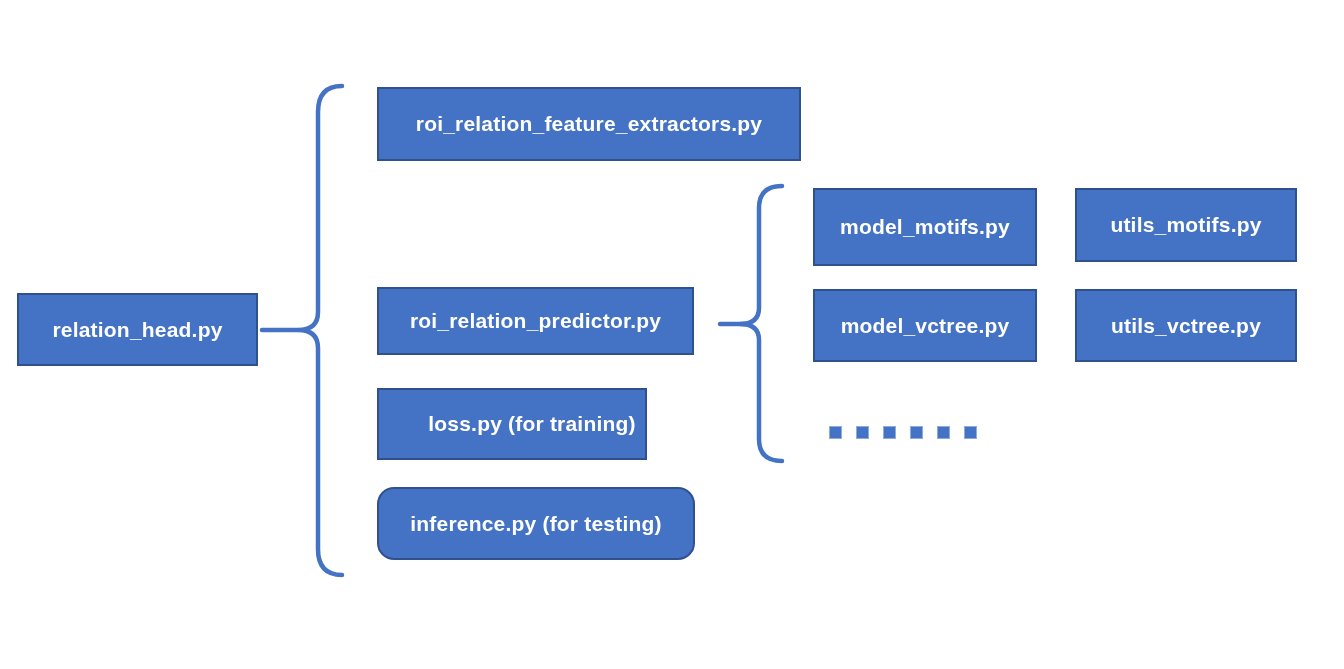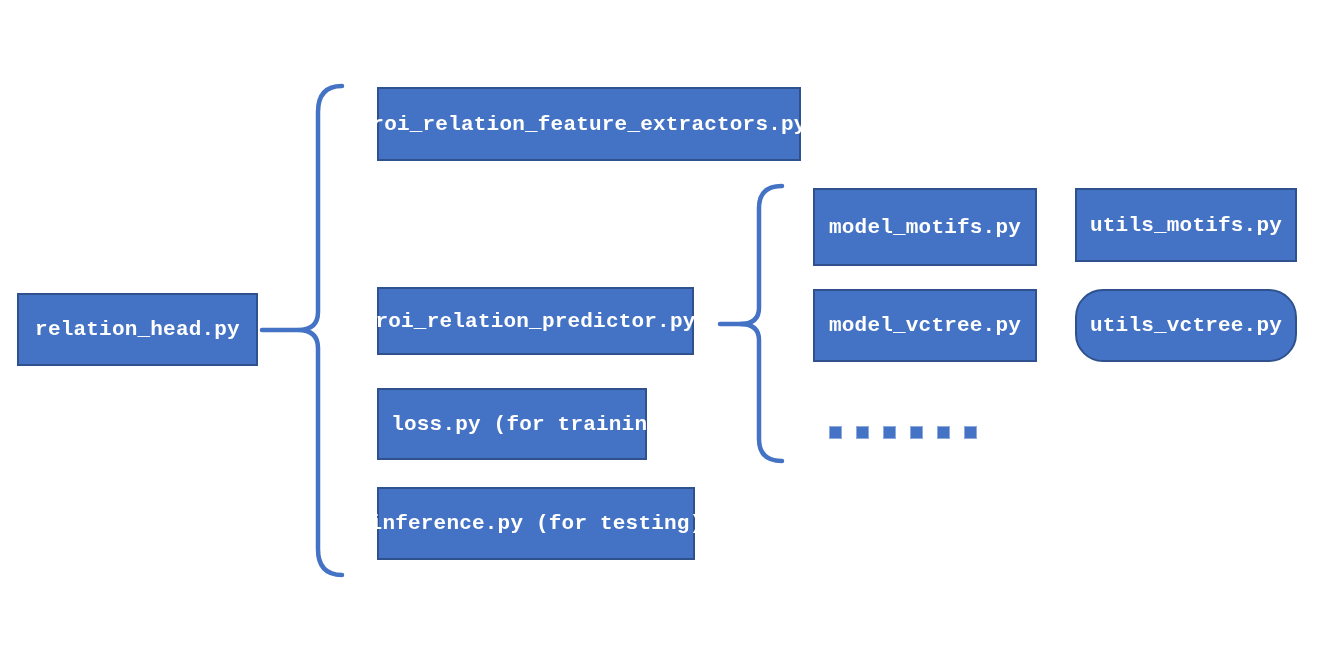--- a/index.html
+++ b/index.html
@@ -30,33 +30,32 @@
     background: var(--box-fill, #4472C4);
     border: 2px solid var(--box-border, #2F528F);
     color: var(--box-text, #ffffff);
     font-weight: bold;
     font-size: 21px;
     letter-spacing: 0.2px;
     display: flex;
     align-items: center;
     justify-content: center;
     white-space: nowrap;
-    font-family: Liberation Mono, monospace;
   }
   
   #n-root          { left: 17px;   top: 293px; width: 241px; height: 73px; }
   #n-extractors    { left: 377px;  top: 87px;  width: 424px; height: 74px; }
   #n-sampling      { left: 377px;  top: 189px; width: 193px; height: 72px; }
   #n-predictor     { left: 377px;  top: 287px; width: 317px; height: 68px; }
   #n-loss          { left: 377px;  top: 388px; width: 270px; height: 72px; padding-left: 40px; }
-  #n-inference     { left: 377px;  top: 487px; width: 318px; height: 73px; }
+  #n-inference     { left: 377px;  top: 487px; width: 318px; height: 73px; border-radius: 17px; }
   #n-model-motifs  { left: 813px;  top: 188px; width: 224px; height: 78px; }
   #n-utils-motifs  { left: 1075px; top: 188px; width: 222px; height: 74px; }
   #n-model-vctree  { left: 813px;  top: 289px; width: 224px; height: 73px; }
-  #n-utils-vctree  { left: 1075px; top: 289px; width: 222px; height: 73px; border-radius: 28px; }
+  #n-utils-vctree  { left: 1075px; top: 289px; width: 222px; height: 73px; }
 
   .dots {
     position: absolute;
     z-index: 2;
     left: 830px;
     top: 427px;
     display: inline-flex;
     gap: 16px;
   }
   .dot {

